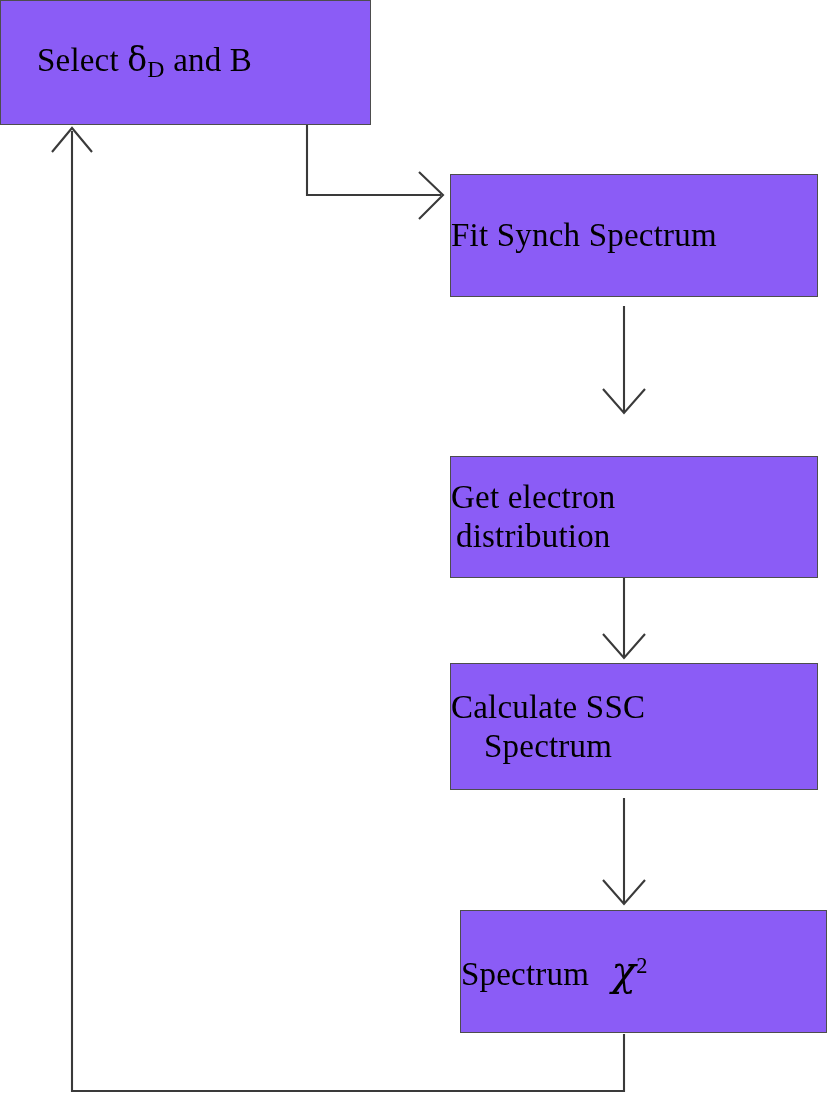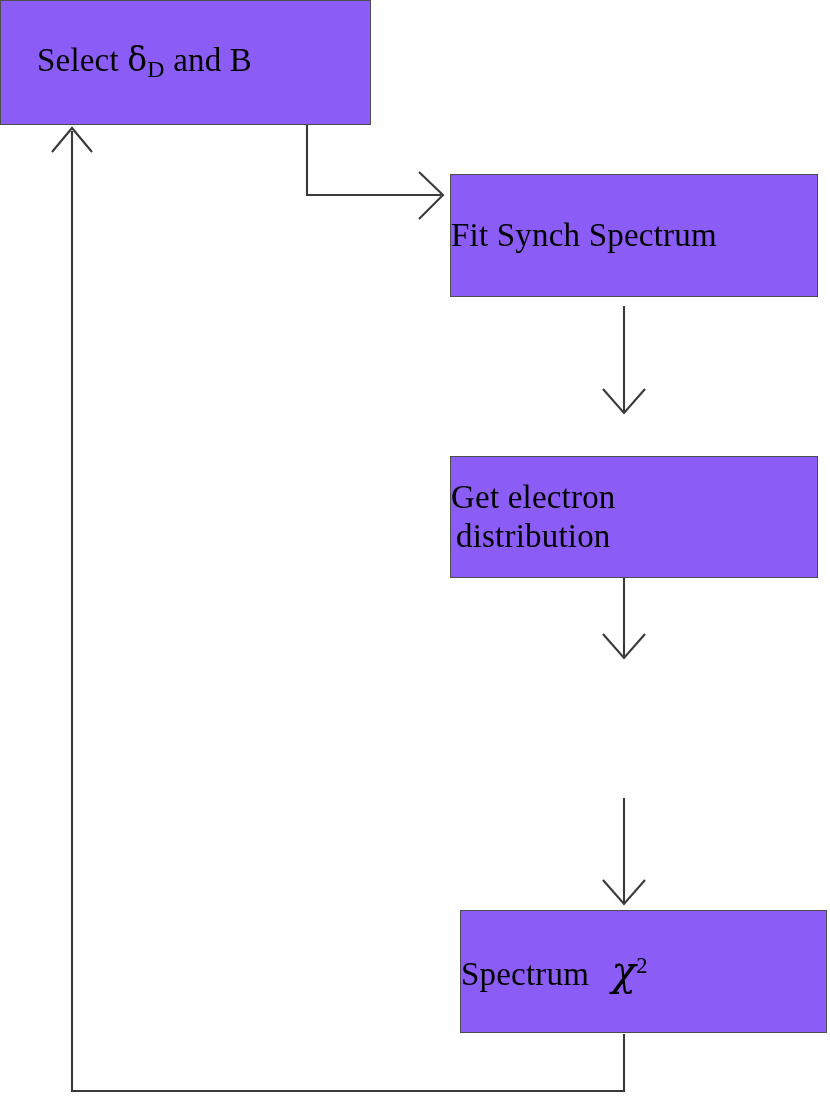--- a/index.html
+++ b/index.html
@@ -122,18 +122,22 @@
 
   <div class="node" id="node-fit">
     <span class="node-label">Fit Synch Spectrum</span>
   </div>
 
   <div class="node" id="node-getdist">
     <span class="node-label">Get electron
 distribution</span>
   </div>
 
+  <div class="node" id="node-ssc">
+    <span class="node-label">Calculate SSC
+Spectrum</span>
+  </div>
 
   <div class="node" id="node-chisq">
     <span class="node-label"><span>Spectrum </span><span style="display:inline-block;width:14px"></span><span class="chi">χ</span><span class="sup">2</span></span>
   </div>
 
 </div>
 
 </body></html>

